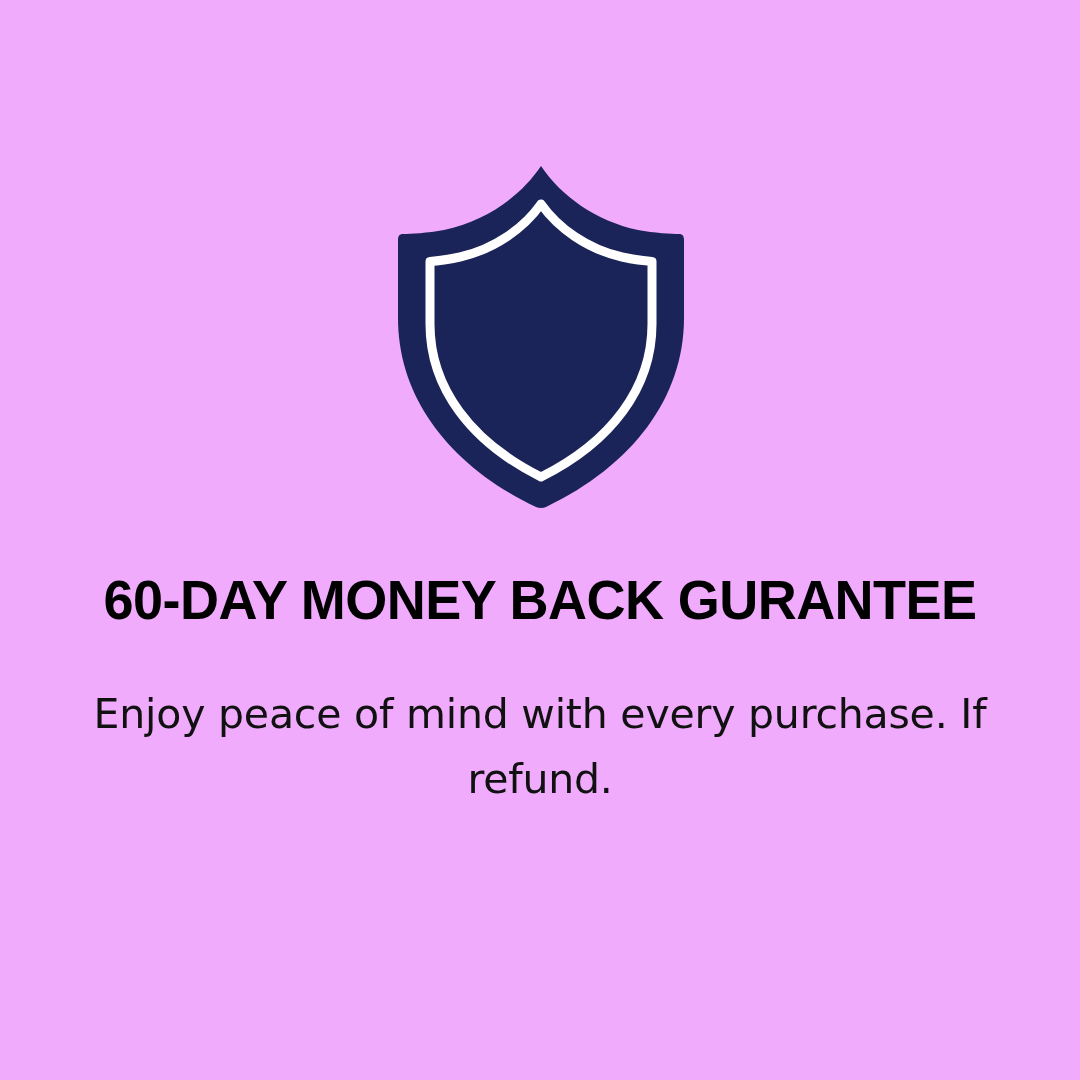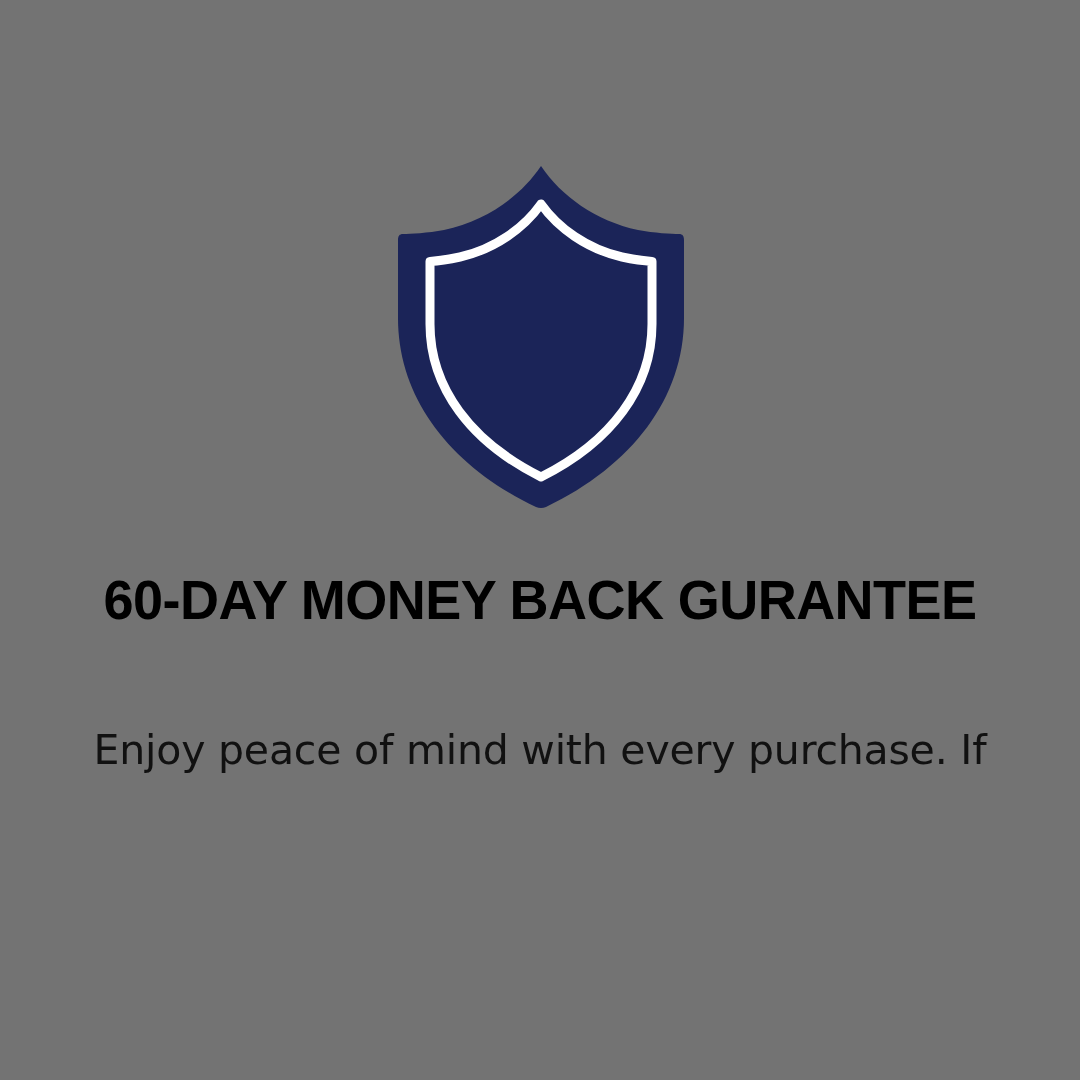--- a/index.html
+++ b/index.html
@@ -11,21 +11,21 @@
     height: 1080px;
     background: #ffffff;
     font-family: "DejaVu Sans", sans-serif;
     overflow: hidden;
   }
 
   .card {
     position: relative;
     width: 1080px;
     height: 1080px;
-    background: #737373;
+    background: #f0abfc;
     box-sizing: border-box;
     display: flex;
     flex-direction: column;
     align-items: center;
   }
 
   
   .badge-wrap {
     position: absolute;
     left: 398px;
@@ -54,21 +54,21 @@
     color: #000000;
     transform: scaleX(0.965);
     transform-origin: 50% 50%;
     white-space: nowrap;
   }
 
   
   .body-copy {
     position: absolute;
     left: 10px;
-    top: 718px;
+    top: 682px;
     width: 1060px;
     text-align: center;
     font-family: "DejaVu Sans", sans-serif;
     font-weight: 400;
     font-size: 41px;
     line-height: 65px;
     letter-spacing: -0.2px;
     color: #111111;
   }
   .body-copy .line {
@@ -106,15 +106,16 @@
                L 254 95.4
                C 248 95, 236 93.5, 224 91
                C 189 83, 160 62, 143 38 Z" fill="none" stroke="#ffffff" stroke-width="9" stroke-linejoin="round" stroke-linecap="round"></path>
     </svg>
   </div>
 
   <div class="headline">60-DAY MONEY BACK GURANTEE</div>
 
   <div class="body-copy">
     <span class="line">Enjoy peace of mind with every purchase. If</span>
+    <span class="line">refund.</span>
   </div>
 
 </div>
 
 </body></html>

